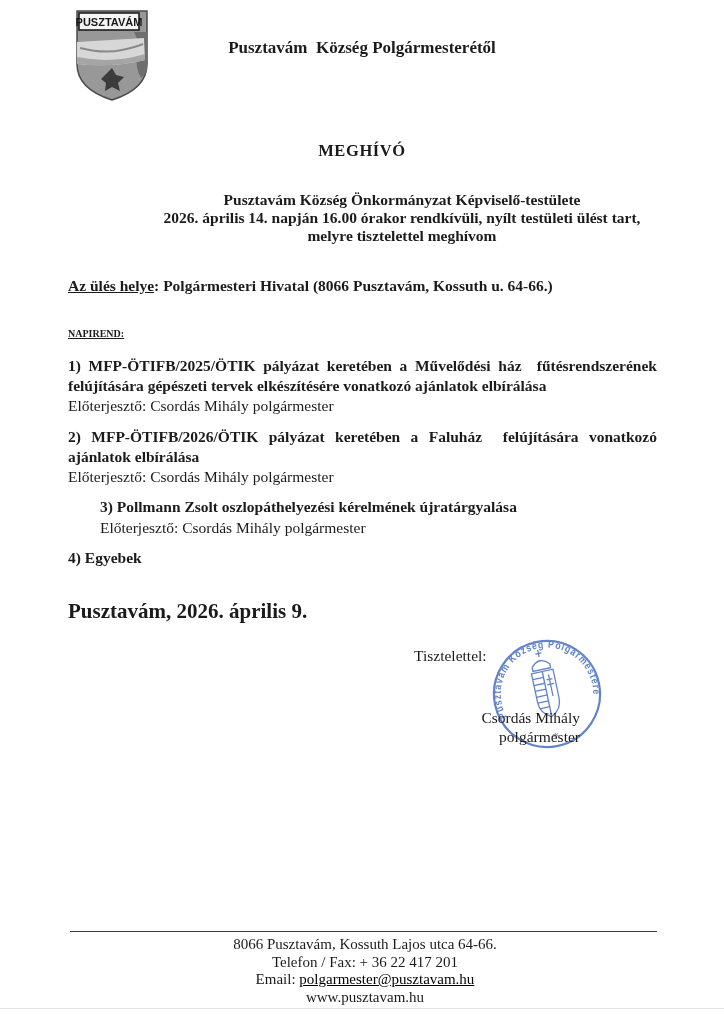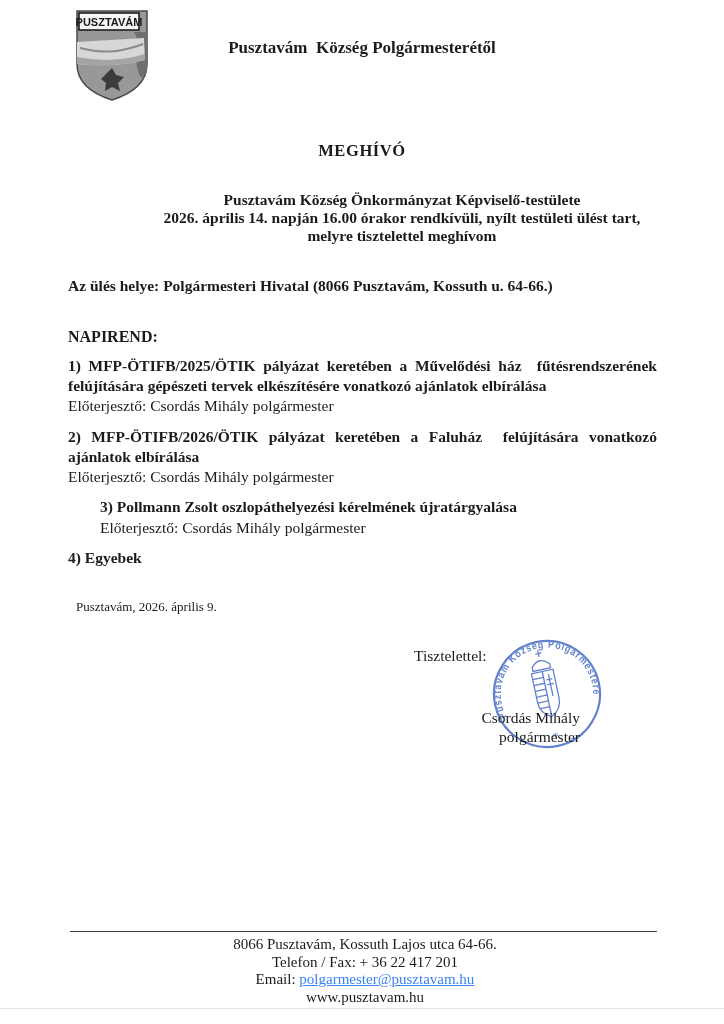--- a/index.html
+++ b/index.html
@@ -6,36 +6,36 @@
   .page{
     position:relative;
     width:724px;height:1024px;
     background:#ffffff;
     font-family:"Liberation Serif", serif;
     color:#1b1b1b;
     overflow:hidden;
   }
   .abs{position:absolute;}
   .center{width:100%;text-align:center;}
-  .u{text-align:right;}
+  .u{text-decoration:underline;text-align:right;}
   .header-title{top:38px;font-size:17px;font-weight:bold;white-space:pre;}
   .doc-title{top:141px;font-size:16.5px;font-weight:bold;letter-spacing:.6px;}
   .intro{top:191px;font-size:15.5px;font-weight:bold;line-height:18px;padding-left:40px;}
   .location{left:68px;top:277px;font-size:15.5px;font-weight:bold;width:600px;}
-  .napirend{left:68px;top:328px;font-size:16px;font-weight:bold;}
+  .napirend{left:68px;top:328px;font-size:10px;font-weight:bold;}
   .agenda-item{left:68px;width:589px;font-size:15.5px;}
   .agenda-title{font-weight:bold;text-align:justify;line-height:19.5px;white-space:pre-wrap;}
   .presenter{font-weight:normal;line-height:19px;margin-top:1px;}
-  .dateline{left:76px;top:599px;font-size:13px;}
+  .dateline{left:68px;top:599px;font-size:21px;font-weight:bold;}
   .salutation{left:414px;top:647px;font-size:15.5px;}
   .signature{left:424px;top:708px;width:156px;text-align:right;font-size:15.5px;line-height:19px;z-index:3;}
   .stamp{left:479px;top:626px;z-index:2;}
   .footer-rule{left:70px;top:931px;width:587px;border-top:1.6px solid #3d3d3d;height:0;}
   .footer{left:70px;top:936px;width:590px;text-align:center;font-size:15px;line-height:17.5px;}
-  .footer a{color:#3b82f6;margin-top:28px;}
+  .footer a{color:#000000;margin-top:28px;}
   .scan-edge{left:0;top:1008px;width:724px;border-top:1px solid #e3e3e3;height:0;}
 </style>
 </head>
 <body>
 
 <div class="page">
 
   <div class="abs" style="left:38px;top:8px;margin-left:36px;">
     <svg width="76" height="96" viewBox="0 0 76 96">
       <path d="M3,3 H73 V56 Q73 81 38 92 Q3 81 3 56 Z" fill="#989898" stroke="#4a4a4a" stroke-width="1.5"></path>

